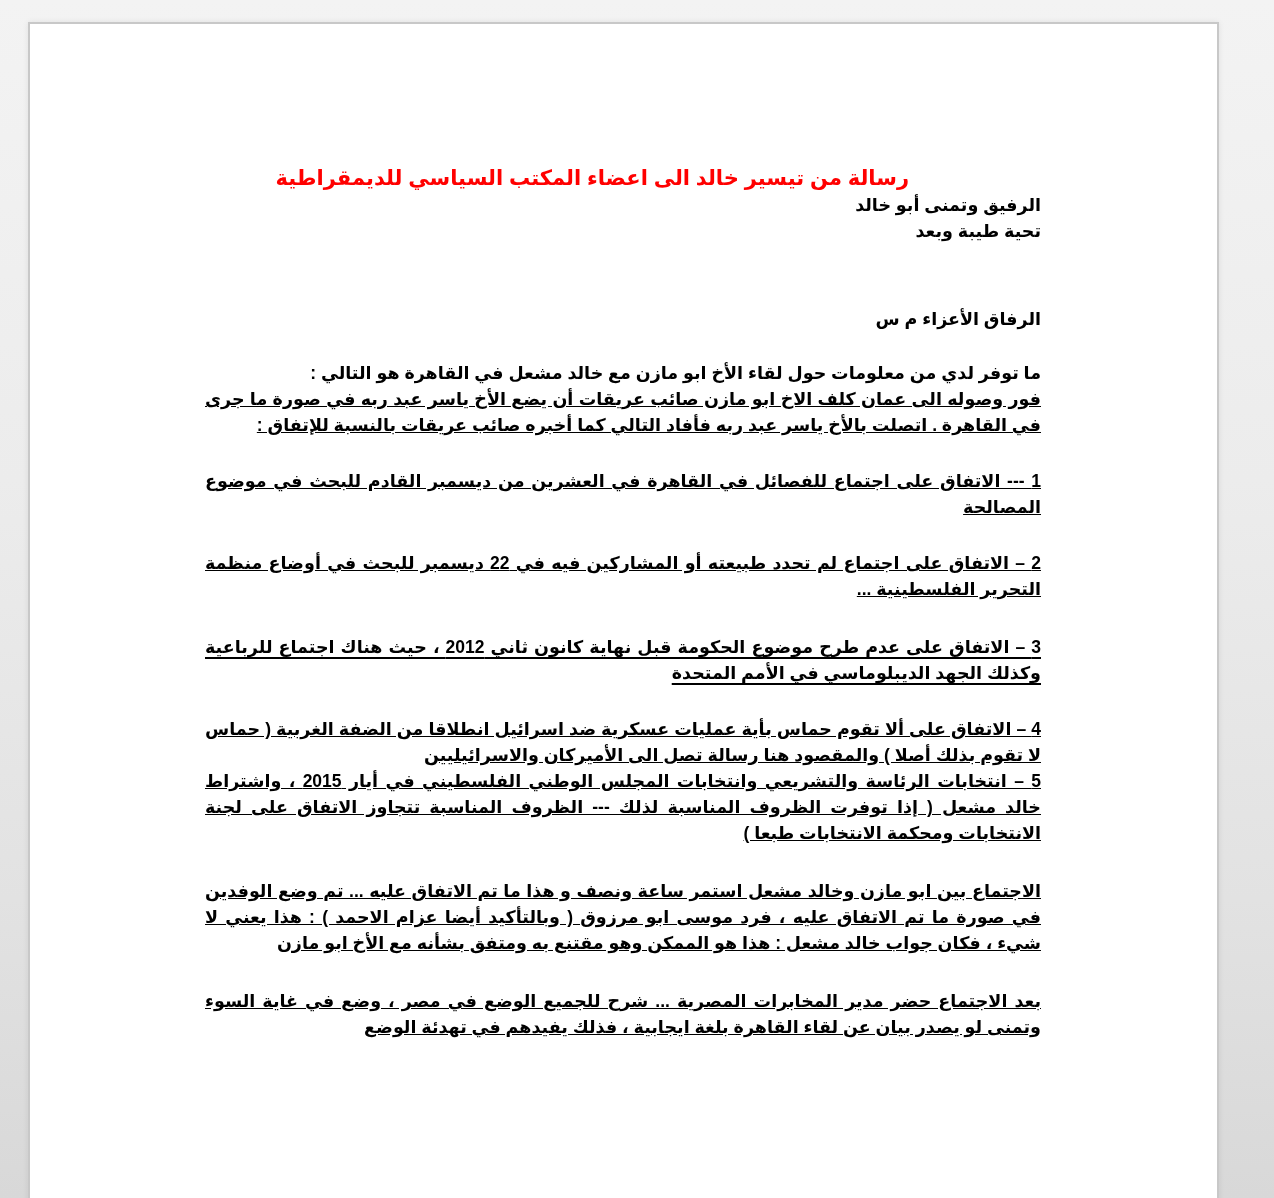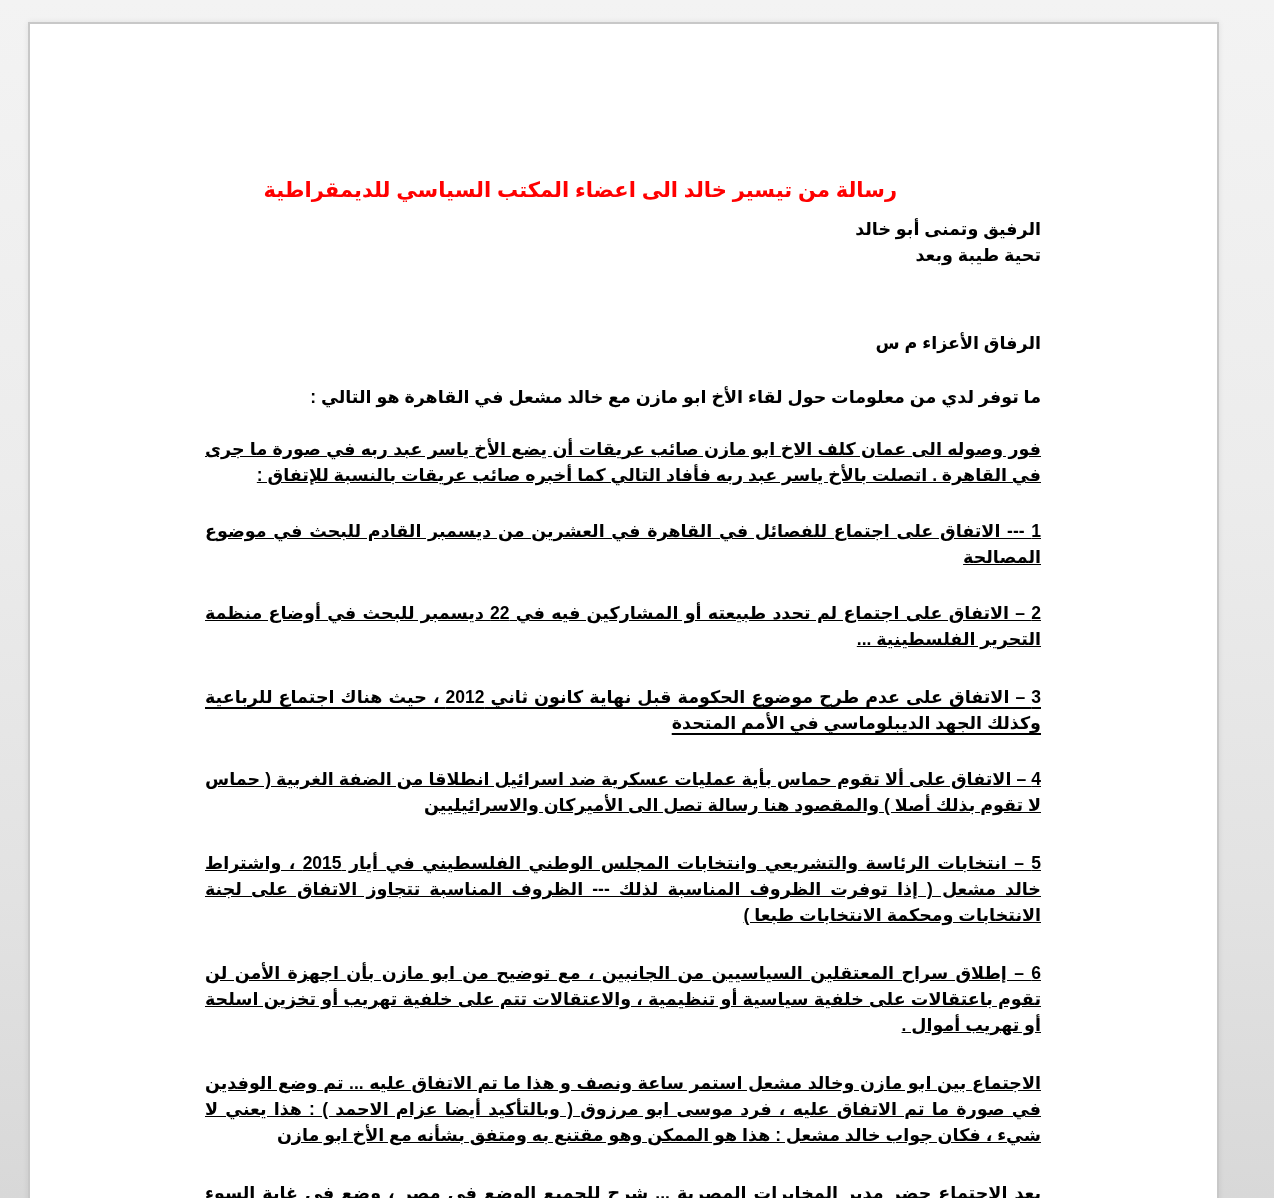--- a/index.html
+++ b/index.html
@@ -35,21 +35,21 @@
       text-align: right;
       color: #000;
       font-weight: bold;
       font-size: 17.5px;
       line-height: 26px;
     }
     .title {
       color: #ff0000;
       font-size: 21px;
       line-height: 28px;
-      margin: 12px;
+      margin: 0;
       padding-right: 132px;
       text-align: right;
     }
     .p {
       margin: 0;
     }
     .justify {
       text-align: justify;
       text-align-last: right;
       text-decoration: underline;
@@ -65,34 +65,33 @@
 <div class="page">
   <div class="content">
 
     <p class="title">رسالة من تيسير خالد الى اعضاء المكتب السياسي للديمقراطية</p>
 
     <p class="p">الرفيق وتمنى أبو خالد</p>
     <p class="p" style="margin-bottom:62px;">تحية طيبة وبعد</p>
 
     <p class="p" style="margin-bottom:28px;">الرفاق الأعزاء م س</p>
 
-    <p class="p" style="margin-bottom:26px;text-align:right;">ما توفر لدي من معلومات حول لقاء الأخ  ابو مازن مع خالد مشعل في القاهرة هو التالي :</p>
+    <p class="p" style="text-align:right;">ما توفر لدي من معلومات حول لقاء الأخ  ابو مازن مع خالد مشعل في القاهرة هو التالي :</p>
 
     <p class="p justify" style="margin-bottom:30px;">فور وصوله الى عمان كلف الاخ ابو مازن صائب عريقات أن يضع الأخ ياسر عبد ربه في صورة ما جرى في القاهرة . اتصلت بالأخ ياسر عبد ربه فأفاد التالي كما أخبره صائب عريقات بالنسبة للإتفاق :</p>
 
     <p class="p justify" style="margin-bottom:30px;">1 --- الاتفاق على اجتماع للفصائل في القاهرة في العشرين من ديسمبر القادم للبحث في موضوع المصالحة</p>
 
     <p class="p justify" style="margin-bottom:32px;">2 – الاتفاق على اجتماع لم تحدد طبيعته أو المشاركين فيه في 22 ديسمبر للبحث في أوضاع منظمة التحرير الفلسطينية ...</p>
 
     <p class="p justify underline" style="margin-bottom:30px;">3 – الاتفاق على عدم طرح موضوع الحكومة قبل نهاية كانون ثاني  2012 ، حيث هناك اجتماع للرباعية وكذلك الجهد الديبلوماسي في الأمم المتحدة</p>
 
-    <p class="p justify" style="margin-bottom:32px;">4 – الاتفاق على ألا تقوم حماس بأية عمليات عسكرية ضد اسرائيل انطلاقا من الضفة الغربية ( حماس لا تقوم بذلك أصلا ) والمقصود هنا رسالة تصل الى الأميركان والاسرائيليين</p>
+    <p class="p justify" style="">4 – الاتفاق على ألا تقوم حماس بأية عمليات عسكرية ضد اسرائيل انطلاقا من الضفة الغربية ( حماس لا تقوم بذلك أصلا ) والمقصود هنا رسالة تصل الى الأميركان والاسرائيليين</p>
 
     <p class="p justify" style="margin-bottom:32px;">5 – انتخابات الرئاسة والتشريعي وانتخابات المجلس الوطني الفلسطيني في أيار 2015 ، واشتراط خالد مشعل ( إذا توفرت الظروف المناسبة لذلك --- الظروف المناسبة تتجاوز الاتفاق على لجنة الانتخابات ومحكمة الانتخابات طبعا )</p>
 
-    <p class="p justify" style="margin-bottom:32px;">6 – إطلاق سراح المعتقلين السياسيين من الجانبين ، مع توضيح من ابو  مازن بأن اجهزة الأمن لن تقوم باعتقالات على خلفية سياسية أو تنظيمية ، والاعتقالات تتم على خلفية تهريب أو تخزين اسلحة أو تهريب أموال .</p>
 
     <p class="p justify" style="margin-bottom:32px;">الاجتماع بين ابو مازن وخالد مشعل استمر  ساعة ونصف و هذا  ما  تم الاتفاق عليه ... تم وضع الوفدين في صورة ما تم الاتفاق عليه ، فرد موسى ابو مرزوق ( وبالتأكيد أيضا  عزام الاحمد ) : هذا يعني لا شيء ، فكان جواب خالد مشعل : هذا هو الممكن وهو مقتنع به ومتفق بشأنه مع الأخ ابو مازن</p>
 
     <p class="p justify">بعد الاجتماع حضر مدير المخابرات المصرية ... شرح للجميع الوضع في مصر ، وضع في غاية السوء وتمنى لو يصدر بيان عن لقاء القاهرة بلغة ايجابية ، فذلك يفيدهم في تهدئة الوضع</p>
 
   </div>
 </div>
 
 </body></html>

